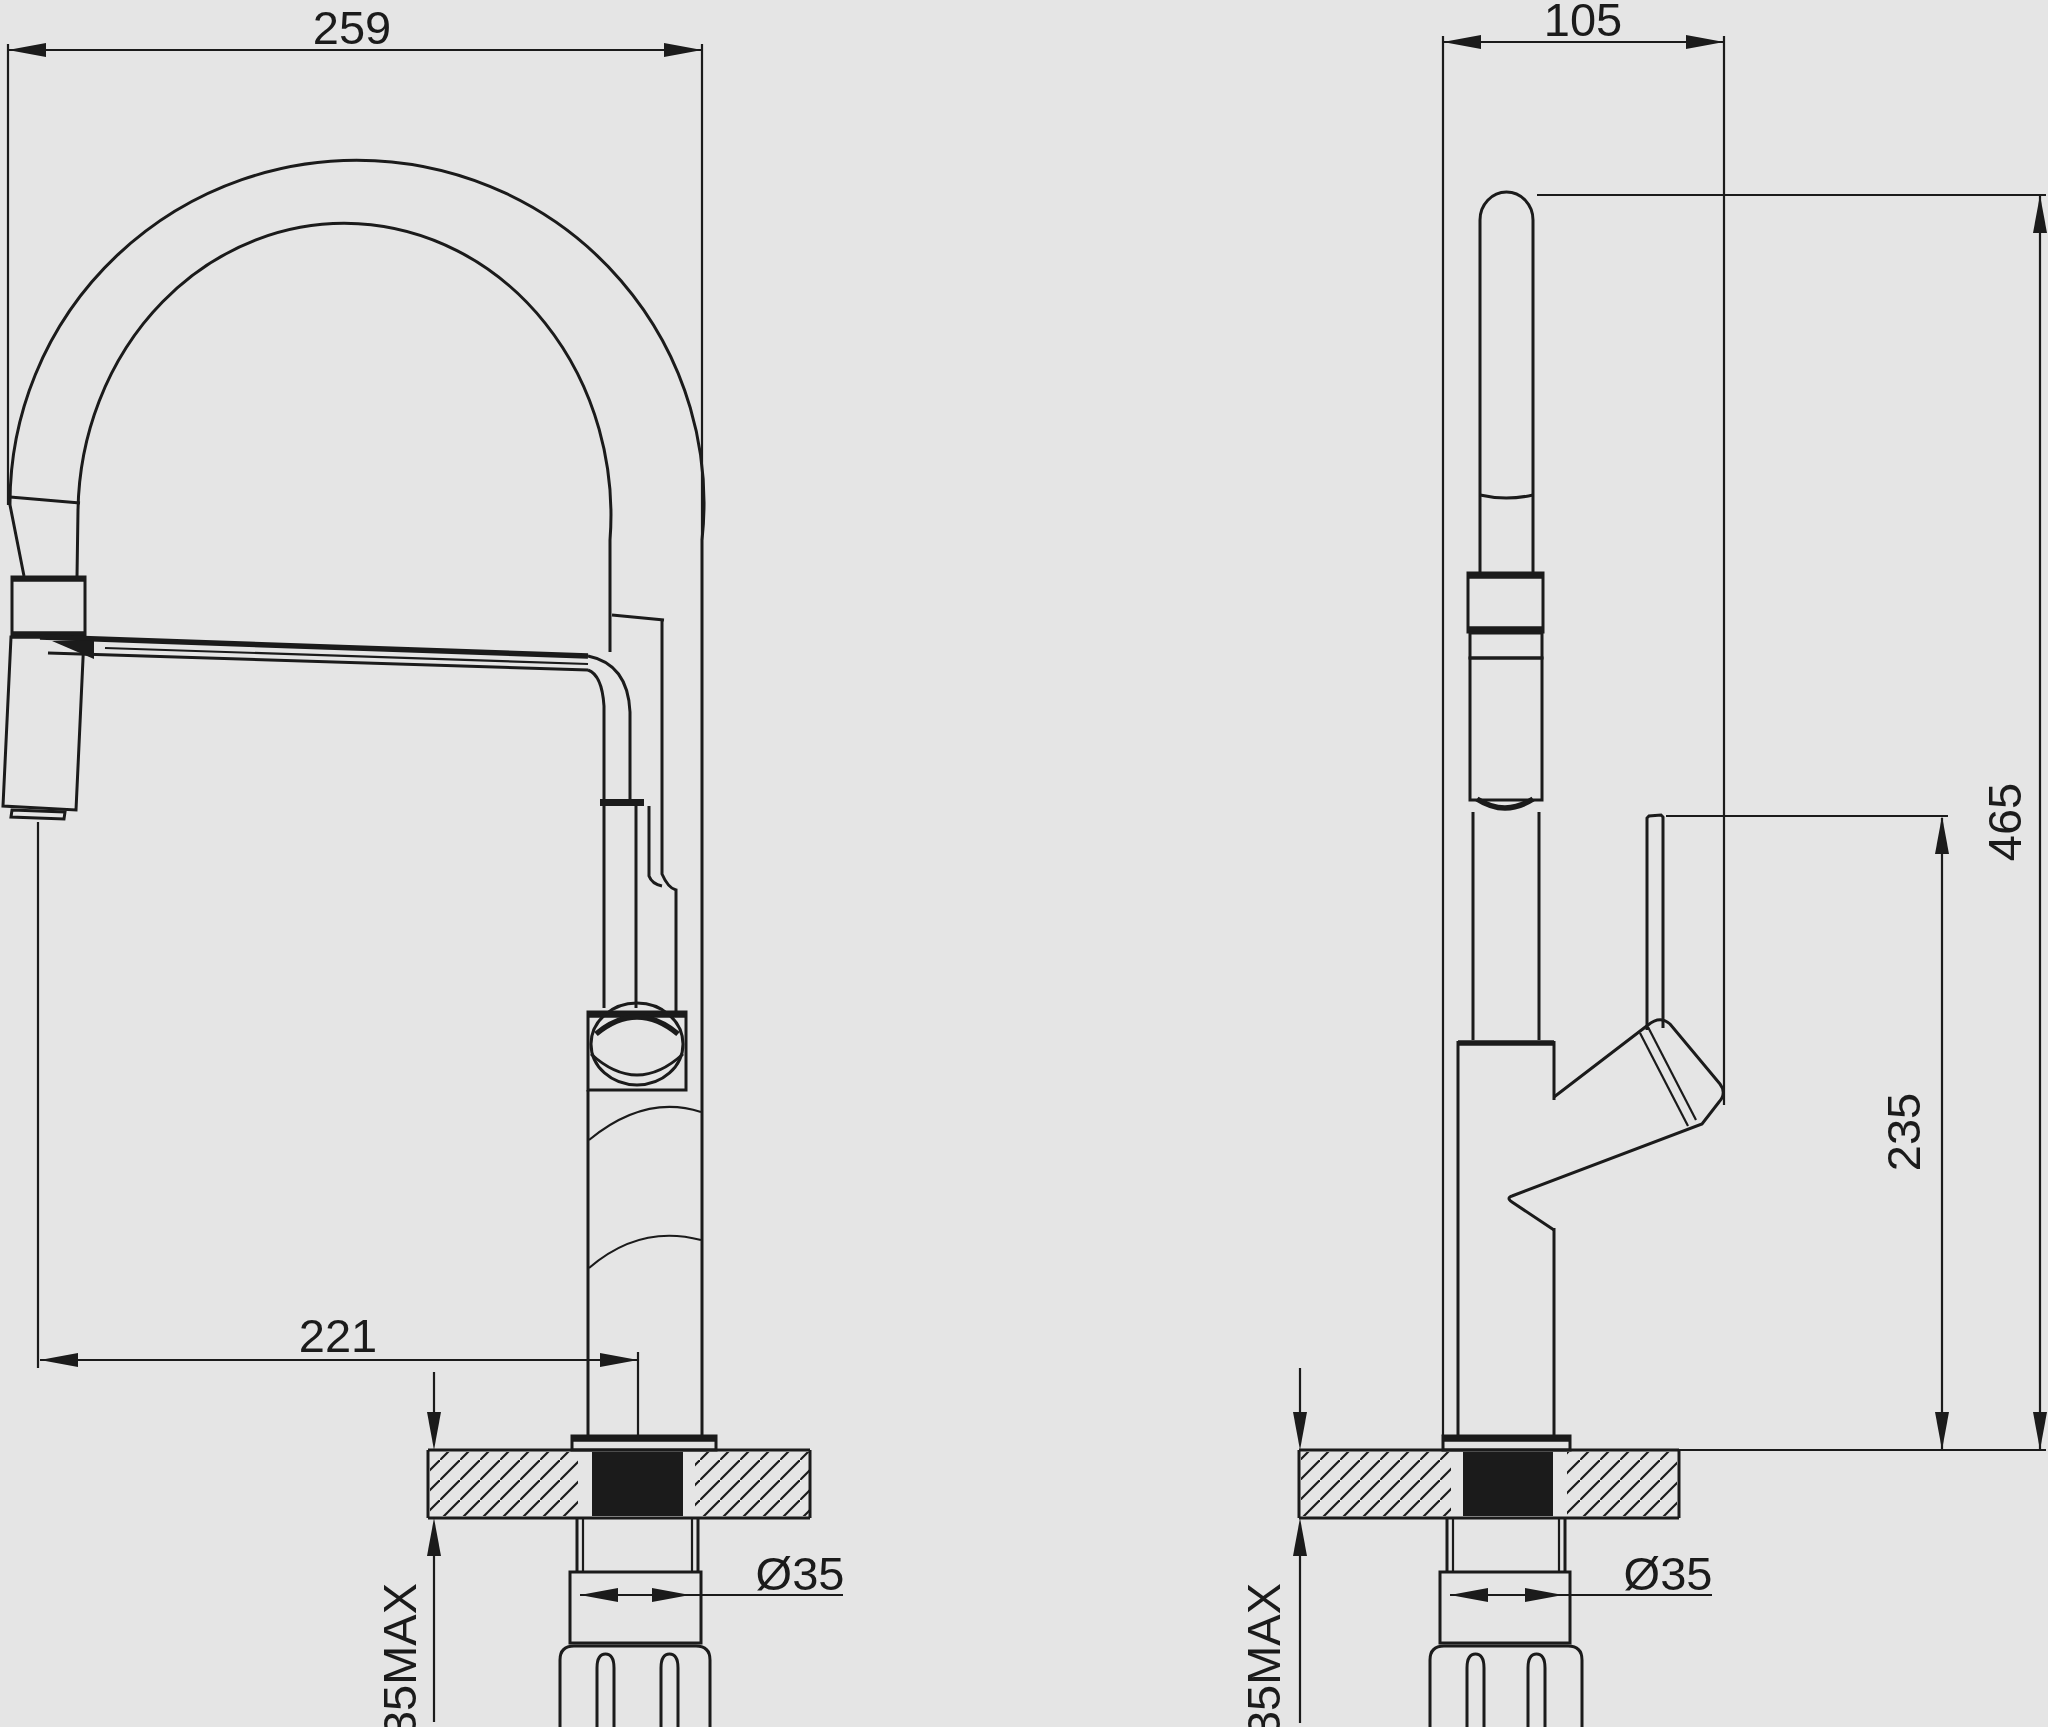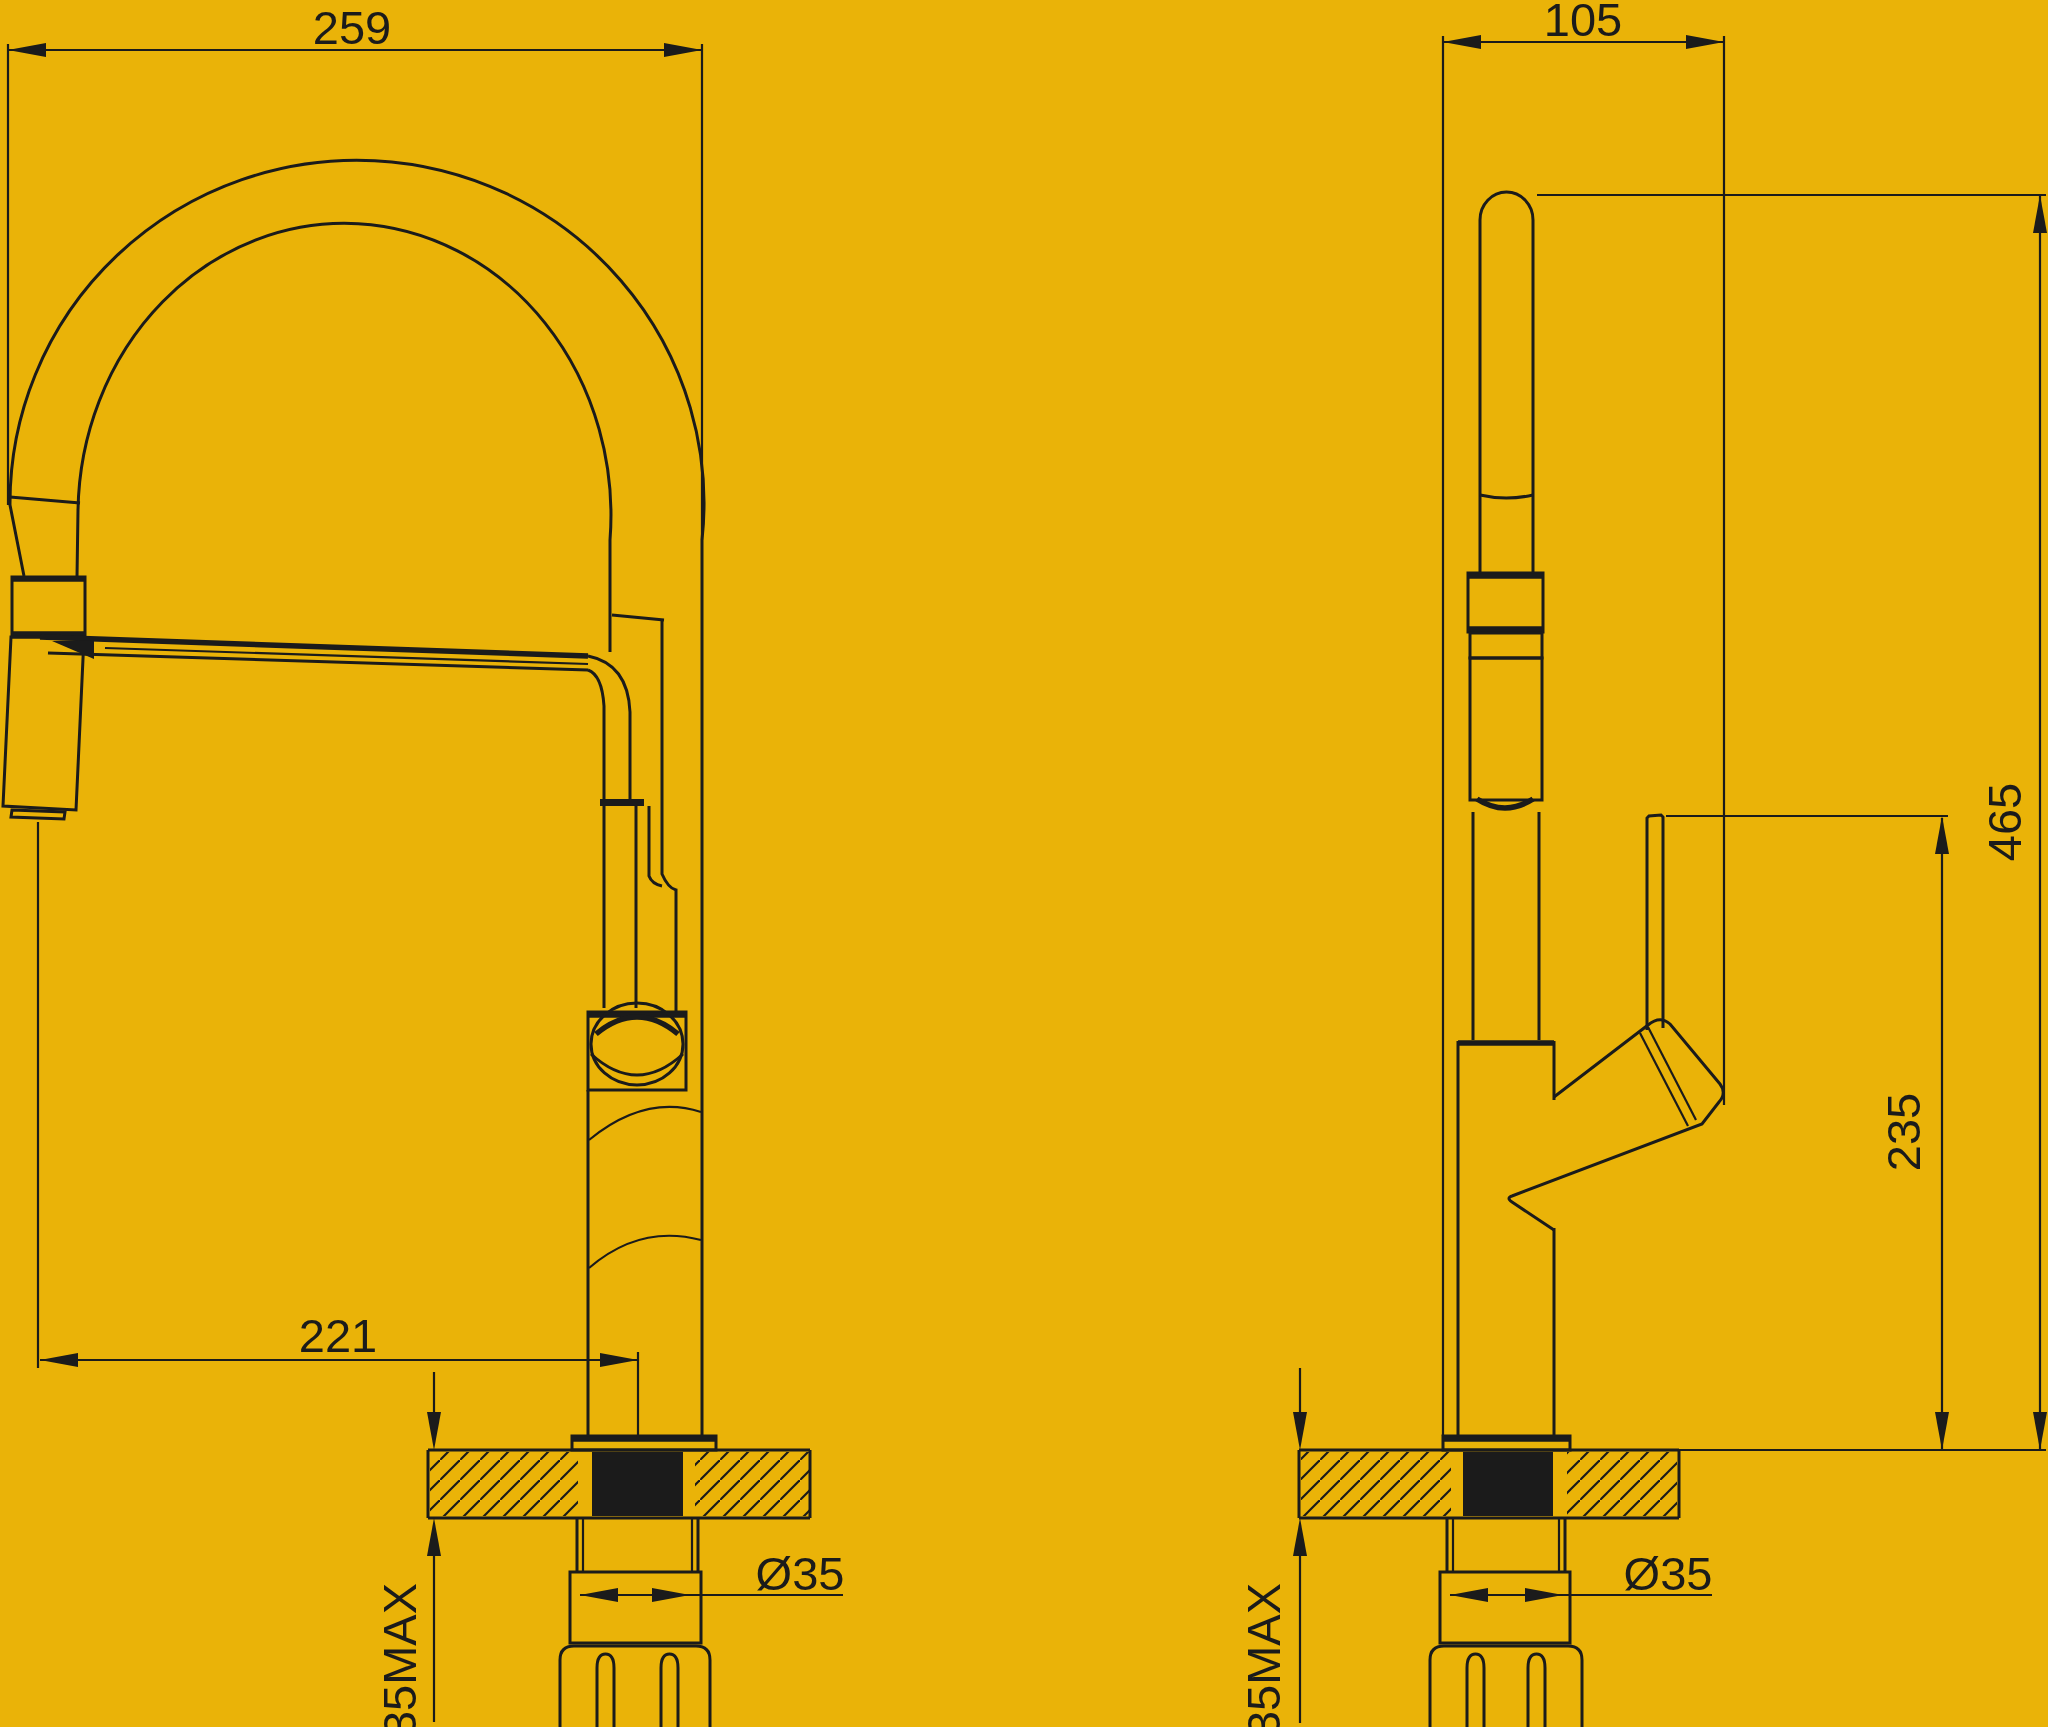--- a/index.html
+++ b/index.html
@@ -1,16 +1,16 @@
 <!DOCTYPE html>
 <html><head>
 <meta charset="utf-8">
 <style>
   html,body{margin:0;padding:0;background:#ffffff;}
-  .stage{position:relative;width:2048px;height:1727px;background:#eab308;overflow:hidden;}
+  .stage{position:relative;width:2048px;height:1727px;background:#e5e5e5;overflow:hidden;}
   svg{display:block;}
   .ln{fill:none;stroke:#1b1b1b;stroke-width:3;stroke-linecap:butt;}
   .ln2{fill:none;stroke:#1b1b1b;stroke-width:2.2;}
   .thick{fill:none;stroke:#1b1b1b;stroke-width:5.5;}
   .dim{fill:none;stroke:#1b1b1b;stroke-width:2.2;}
   .blk{fill:#1b1b1b;stroke:none;}
   text{font-family:"Liberation Sans",sans-serif;fill:#1b1b1b;font-size:47px;}
   .rot{font-size:47px;}
 </style>
 </head>

